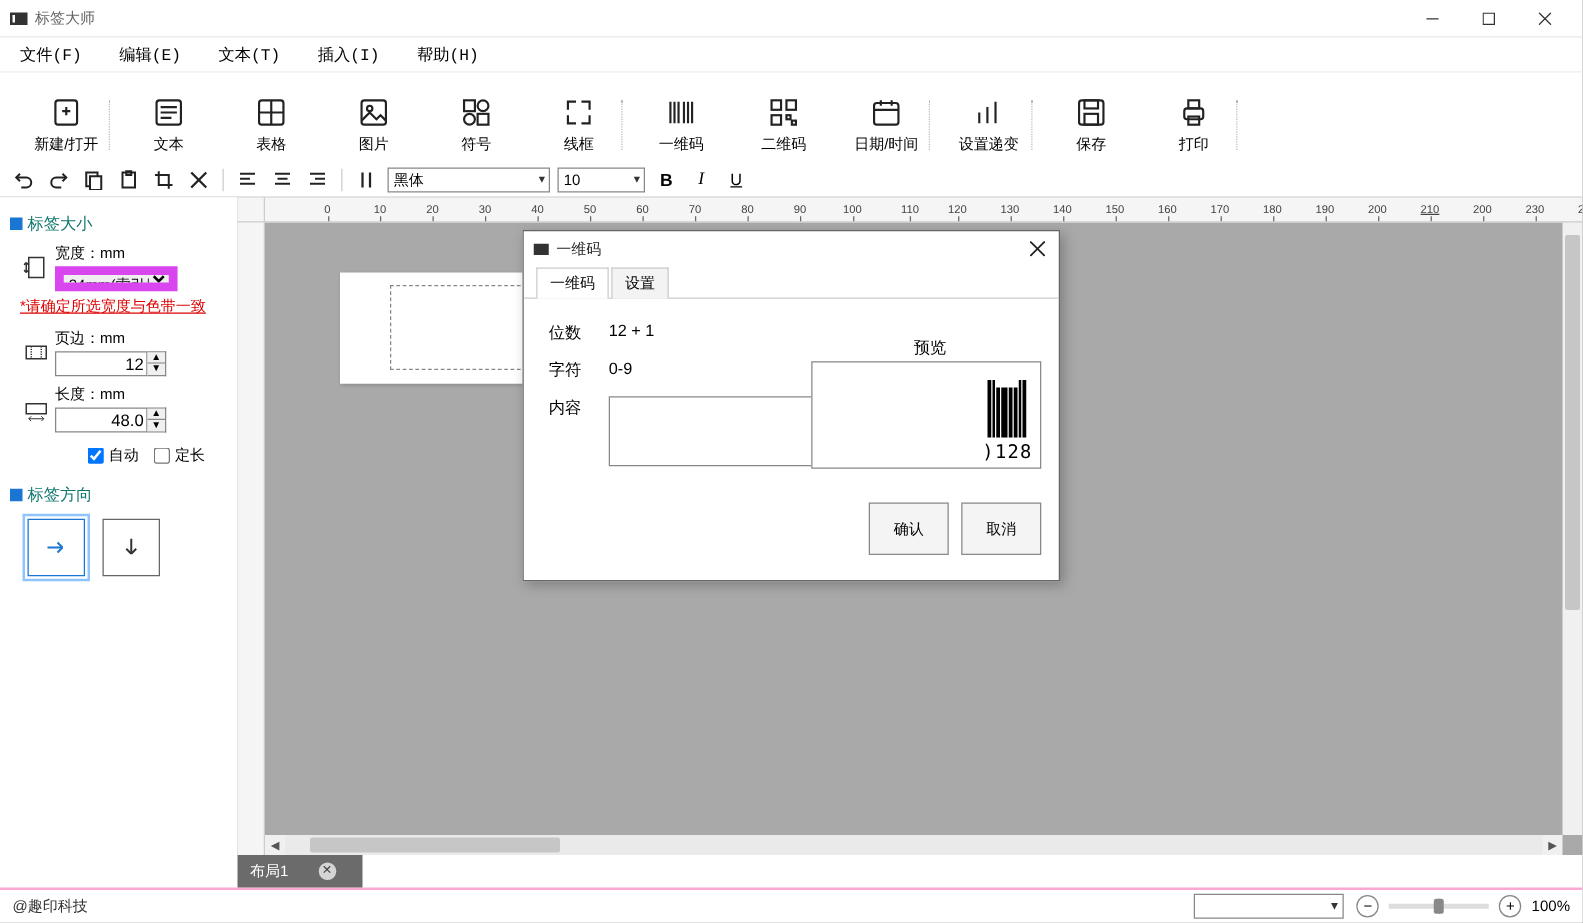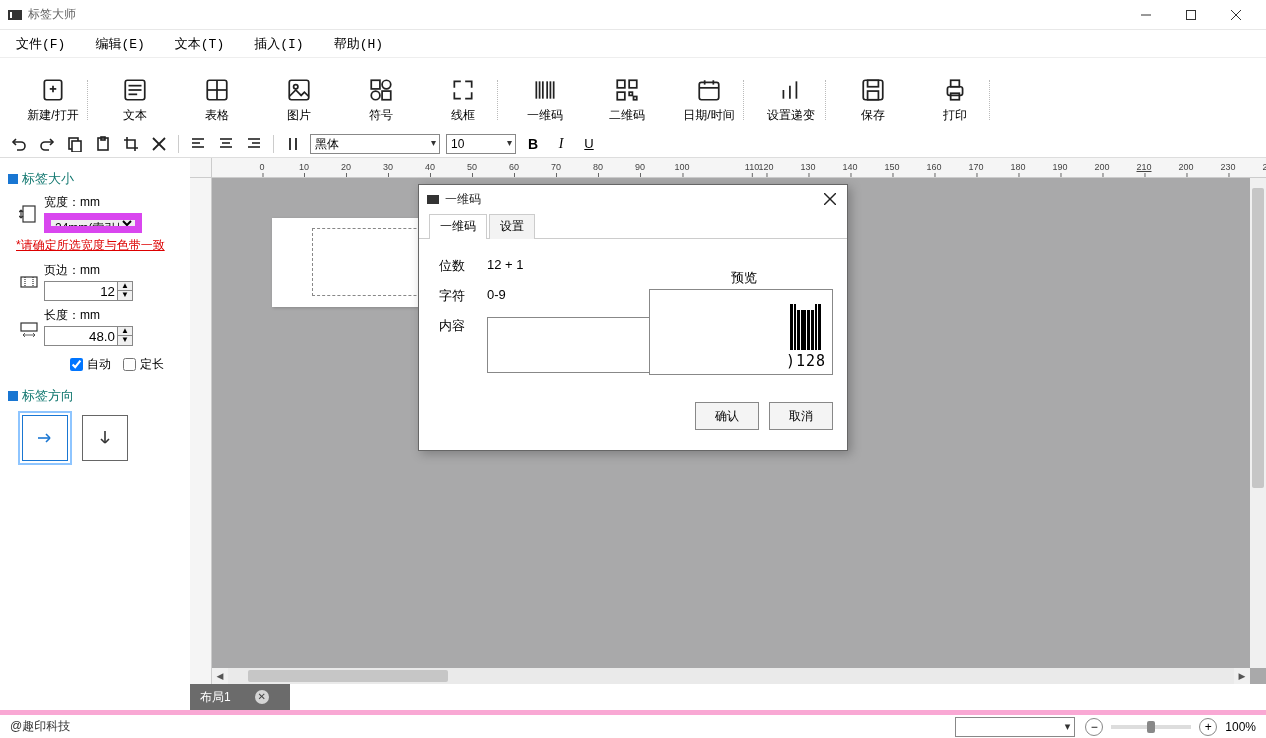--- a/index.html
+++ b/index.html
@@ -73,21 +73,21 @@
 .vscroll .thumb { position:absolute; top:10px; height:300px; left:2px; right:2px; background:#c6c6c6; border-radius:2px; }
 .hscroll .arrow, .vscroll .arrow { width:16px; height:16px; display:flex; align-items:center; justify-content:center; font-size:9px; color:#555; }
 
 
 .tick { position:absolute; top:4px; font-size:9px; color:#444; transform: translateX(-50%); }
 .tick::before { content:''; position:absolute; left:50%; bottom:-6px; width:1px; height:5px; background:#666; }
 .doc-tab { background:#6b6b6b; color:#fff; font-size:12px; display:flex; align-items:center; padding:0 10px; gap:24px; width:100px; }
 .doc-tab .close { width:14px; height:14px; border-radius:50%; background:#d5d5d5; color:#444; font-size:10px; line-height:14px; text-align:center; }
 
 
-.statusbar { position:absolute; bottom:0; left:0; right:0; height:28px; background:#fff; border-top:5px solid #f9a8d4; display:flex; align-items:center; padding:0 10px; gap:10px; }
+.statusbar { position:absolute; bottom:0; left:0; right:0; height:28px; background:#fff; border-top:2px solid #f9a8d4; display:flex; align-items:center; padding:0 10px; gap:10px; }
 .statusbar .left { flex:1; font-size:12px; color:#333; }
 .statusbar .combo { width:120px; height:20px; border:1px solid #888; background:#fff; position:relative; }
 .statusbar .combo::after { content:'▾'; position:absolute; right:4px; top:2px; font-size:11px; color:#333; }
 .zoom { display:flex; align-items:center; gap:8px; }
 .zoom .zbtn { width:18px; height:18px; border:1px solid #888; border-radius:50%; display:flex; align-items:center; justify-content:center; font-size:12px; }
 .zoom .ztrack { width:80px; height:4px; background:#ddd; position:relative; }
 .zoom .ztrack::before { content:''; position:absolute; left:50%; top:-4px; width:1px; height:12px; background:#999; }
 .zoom .zthumb { position:absolute; left:50%; top:-4px; width:8px; height:12px; background:#888; border-radius:2px; transform:translateX(-50%); }
 .zoom .zval { font-size:12px; }
 
@@ -107,21 +107,21 @@
 .dlg-row .v { }
 .dlg-select { width:128px; height:20px; border:1px solid #888; font-size:12px; padding:0 2px; }
 .dlg-textarea { width:316px; height:56px; border:1px solid #888; resize:none; font-size:12px; padding:2px; }
 .preview-box { position:absolute; right:14px; top:76px; width:184px; height:86px; border:1px solid #888; background:#fff; display:flex; align-items:flex-end; justify-content:flex-end; padding:4px 6px; }
 .preview-label { position:absolute; right:90px; top:56px; font-size:13px; }
 .barcode { display:flex; flex-direction:column; align-items:center; }
 .barcode .bars { display:flex; align-items:flex-end; height:46px; gap:1px; }
 .barcode .bars span { width:3px; background:#000; }
 .barcode .num { font-family: monospace; font-size:15px; letter-spacing:1px; margin-top:2px; }
 .dlg-footer { display:flex; justify-content:flex-end; gap:10px; padding:6px 14px 10px 0; }
-.dlg-btn { min-width:64px; height:28px; border:1px solid #888; background:#f4f4f4; font-size:12px; }
+.dlg-btn { min-width:64px; height:42px; border:1px solid #888; background:#f4f4f4; font-size:12px; }
 .dlg-inner-pos { position:relative; }
 
 </style>
 </head>
 <body>
 
 <div class="titlebar">
   <div class="logo"></div>
   <div class="title">标签大师</div>
   <div class="winbtns">
@@ -435,21 +435,21 @@
           <div class="tick" style="left: 92px;">10</div>
           <div class="tick" style="left: 134px;">20</div>
           <div class="tick" style="left: 176px;">30</div>
           <div class="tick" style="left: 218px;">40</div>
           <div class="tick" style="left: 260px;">50</div>
           <div class="tick" style="left: 302px;">60</div>
           <div class="tick" style="left: 344px;">70</div>
           <div class="tick" style="left: 386px;">80</div>
           <div class="tick" style="left: 428px;">90</div>
           <div class="tick" style="left: 470px;">100</div>
-          <div class="tick" style="left: 540px;">110</div>
+          <div class="tick" style="left: 516px;">110</div>
           <div class="tick" style="left: 554px;">120</div>
           <div class="tick" style="left: 596px;">130</div>
           <div class="tick" style="left: 638px;">140</div>
           <div class="tick" style="left: 680px;">150</div>
           <div class="tick" style="left: 722px;">160</div>
           <div class="tick" style="left: 764px;">170</div>
           <div class="tick" style="left: 806px;">180</div>
           <div class="tick" style="left: 848px;">190</div>
           <div class="tick" style="left: 890px;">200</div>
           <div class="tick" style="left: 932px; text-decoration: underline;">210</div>

